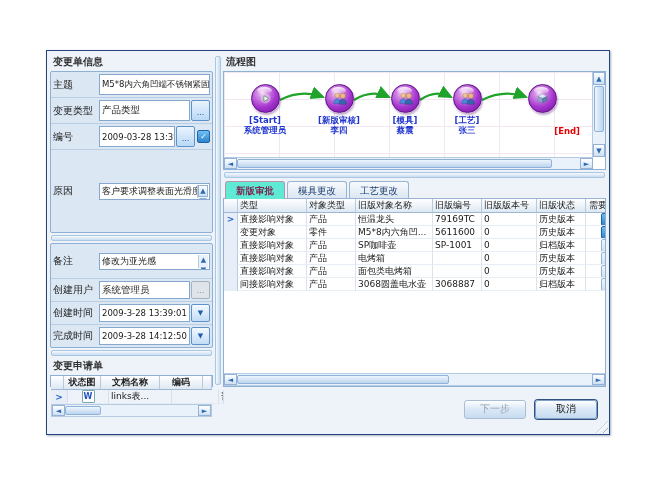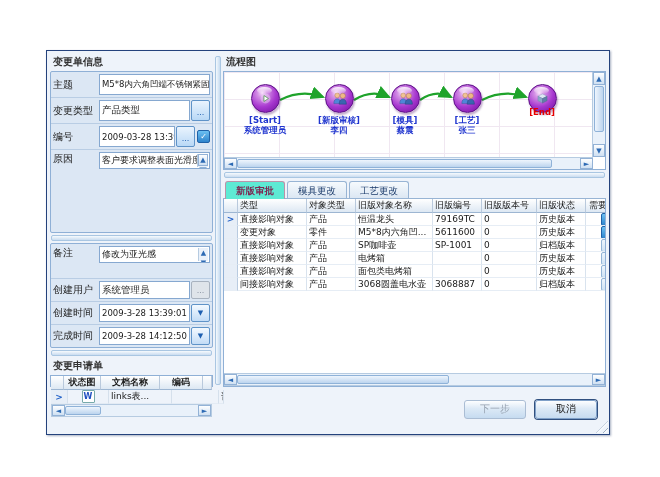--- a/index.html
+++ b/index.html
@@ -23,21 +23,21 @@
   .right-panel{flex:1;display:flex;flex-direction:column;min-width:0;}
   .group-caption{height:15px;flex:0 0 15px;font-size:10px;font-weight:bold;color:#333;padding:1px 3px;font-family:Liberation Serif, serif;}
   .h-sep{height:4px;flex:0 0 4px;margin:2px 1px;border-radius:2px;background:linear-gradient(#f6fafd,#c9dcf0);border:1px solid #a9c6e2;}
   
   .fgroup{border:1px solid #8fb0d6;border-radius:2px;background:#dce7f4;}
   .frow{display:flex;align-items:stretch;padding:2px;border-bottom:1px solid #b9cde4;}
   .frow:last-child{border-bottom:none;}
   .f-label{width:46px;flex:0 0 46px;display:flex;align-items:center;color:#222;}
   .f-input{flex:1;min-width:0;background:#fff;border:1px solid #86a8d0;padding:1px 2px;
     display:flex;align-items:center;white-space:nowrap;overflow:hidden;font-size:9.5px;}
-  .f-area{align-items:flex-start;position:relative;}
+  .f-area{align-items:center;position:relative;}
   .dots-btn{width:17px;flex:0 0 17px;margin-left:1px;background:linear-gradient(#eaf4fe,#b9d8f6);
     border:1px solid #5f93c8;border-radius:2px;color:#1d5eb0;font-size:8px;line-height:8px;
     display:flex;align-items:flex-end;justify-content:center;padding-bottom:3px;}
   .dots-btn.dim{background:#dfe4ea;border-color:#a8b2bf;color:#8a94a2;}
   .drop-btn{width:17px;flex:0 0 17px;margin-left:1px;background:linear-gradient(#f3f9ff,#c3dcf6);
     border:1px solid #5f93c8;border-radius:2px;color:#1d5eb0;font-size:7px;
     display:flex;align-items:center;justify-content:center;}
   .cb{width:11px;height:11px;border-radius:2px;display:inline-flex;align-items:center;justify-content:center;
     font-size:8px;line-height:11px;}
   .cb.on{background:linear-gradient(#6cc0f2,#2f84cc);border:1px solid #1f62a8;color:#fff;}
@@ -280,21 +280,21 @@
               </div>
               <div class="flabel" style="left: 205px; top: 43px;">[工艺]
 张三</div>
               <div class="fnode" style="left: 304px; top: 12px;">
                 <svg viewBox="0 0 12 12" width="11" height="11">
                   <path d="M6 1 L11 3.5 L6 6 L1 3.5 Z" fill="#dce8f4" stroke="#7a92b0" stroke-width="0.4"></path>
                   <path d="M1 3.5 L6 6 L6 11 L1 8.5 Z" fill="#8aa6c8" stroke="#6a84a4" stroke-width="0.4"></path>
                   <path d="M6 6 L11 3.5 L11 8.5 L6 11 Z" fill="#5f7fa8" stroke="#4a6488" stroke-width="0.4"></path>
                 </svg>
               </div>
-              <div class="flabel end" style="left: 280px; top: 35px;">[End]</div>
+              <div class="flabel end" style="left: 280px; top: 54px; text-align: right;">[End]</div>
             </div>
           <div class="flow-vscroll">
             <span class="sb-btn">▲</span>
             <span class="v-thumb"></span>
             <span class="v-fill"></span>
             <span class="sb-btn">▼</span>
           </div>
           <div class="flow-hscroll">
             <span class="sb-btn">◄</span>
             <span class="h-thumb" style="flex:1"></span>

